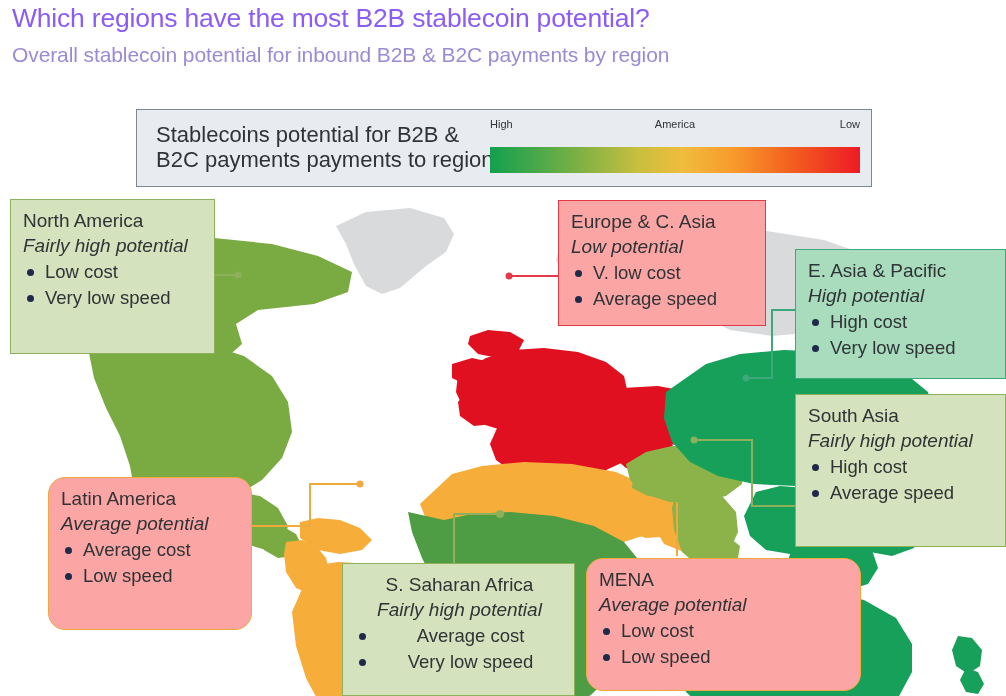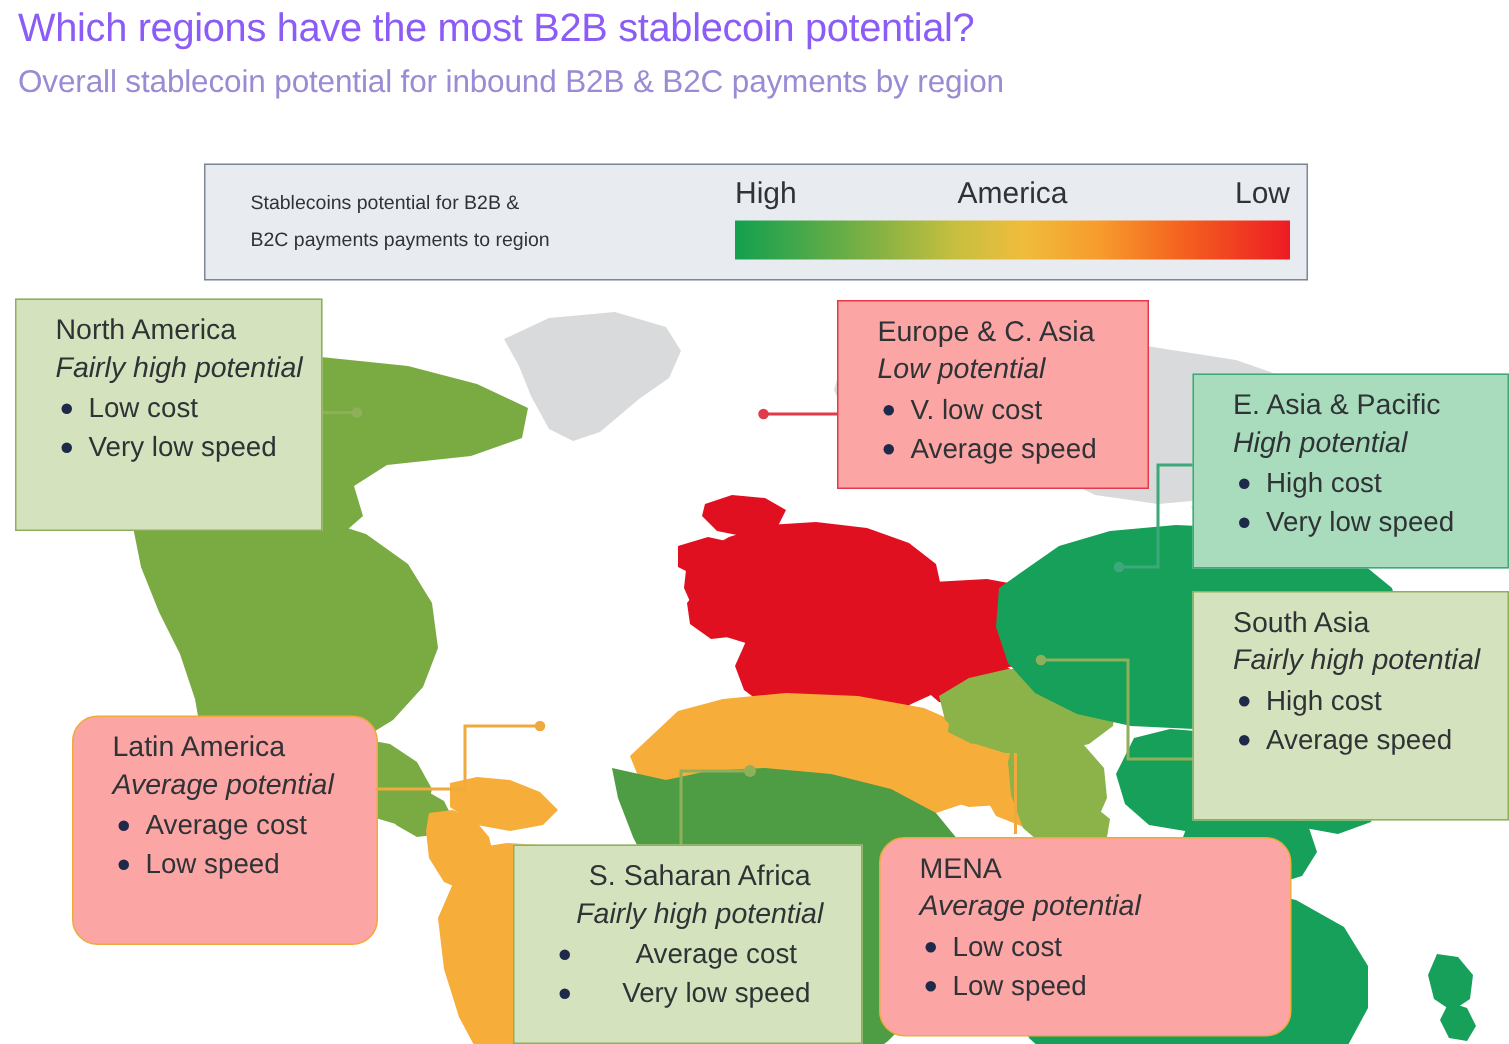--- a/index.html
+++ b/index.html
@@ -26,42 +26,42 @@
   
   .map-layer{position:absolute;left:0;top:96px;width:1006px;height:600px;}
   .map-layer svg{display:block;width:100%;height:100%;}
 
   
   .legend{
     position:absolute;left:136px;top:109px;width:736px;height:78px;
     background:#e8ecf0;border:1.6px solid #7d8794;box-sizing:border-box;
   }
   .legend-label{
-    position:absolute;left:30px;top:12px;width:350px;
-    font-size:13px;line-height:25px;color:#2f3336;
+    position:absolute;left:19px;top:12px;width:350px;
+    font-size:22px;line-height:25px;color:#2f3336;
   }
   .legend-scale{position:absolute;left:353px;top:8px;width:370px;height:62px;}
   .legend-ticks{position:relative;height:27px;}
   .legend-ticks span{
-    position:absolute;top:0;font-size:20px;color:#2f3336;white-space:nowrap;
+    position:absolute;top:0;font-size:11px;color:#2f3336;white-space:nowrap;
   }
   .tick-high{left:0;}
   .tick-avg{left:50%;transform:translateX(-50%);}
   .tick-low{right:0;}
   .legend-bar{
     position:absolute;left:0;top:29px;width:370px;height:26px;
     background:linear-gradient(to right,
       #13a04e 0%, #3da74b 10%, #86b243 26%, #c8bf3f 40%,
       #f0bc3c 52%, #f79a2c 66%, #f4641f 80%, #ed1b24 100%);
   }
 
   
   .box{
     position:absolute;box-sizing:border-box;border-width:1.8px;border-style:solid;
-    padding:8px 10px 6px 26px;
+    padding:8px 10px 6px 12px;
   }
   .box .region{font-size:19px;line-height:25px;color:#2f3336;white-space:nowrap;}
   .box .potential{font-size:19px;line-height:25px;font-style:italic;color:#2f3336;}
   .box ul{list-style:none;margin:1px 0 0 0;padding:0;}
   .box li{
     position:relative;padding-left:22px;
     font-size:18.5px;line-height:26px;color:#2f3336;white-space:nowrap;
   }
   .box li::before{
     content:"";position:absolute;left:4px;top:10px;

